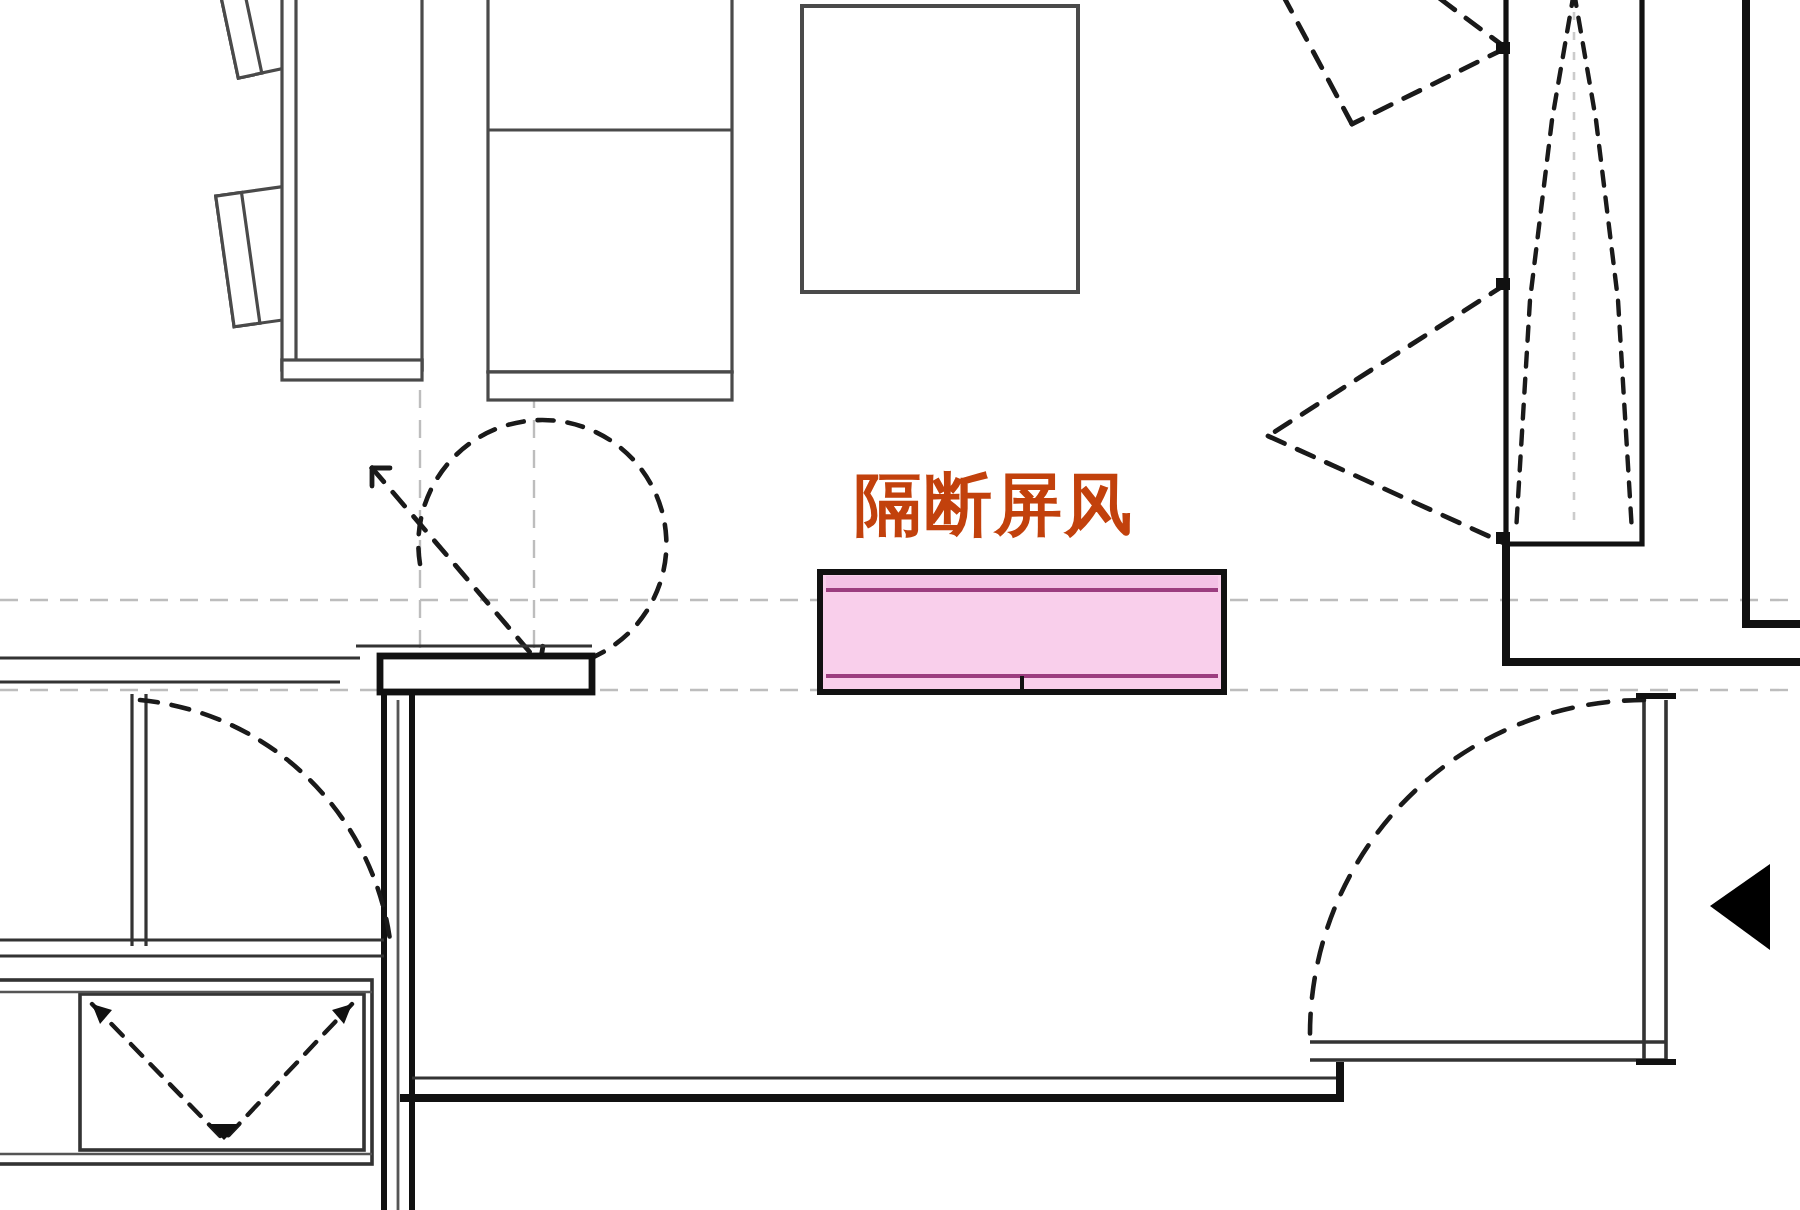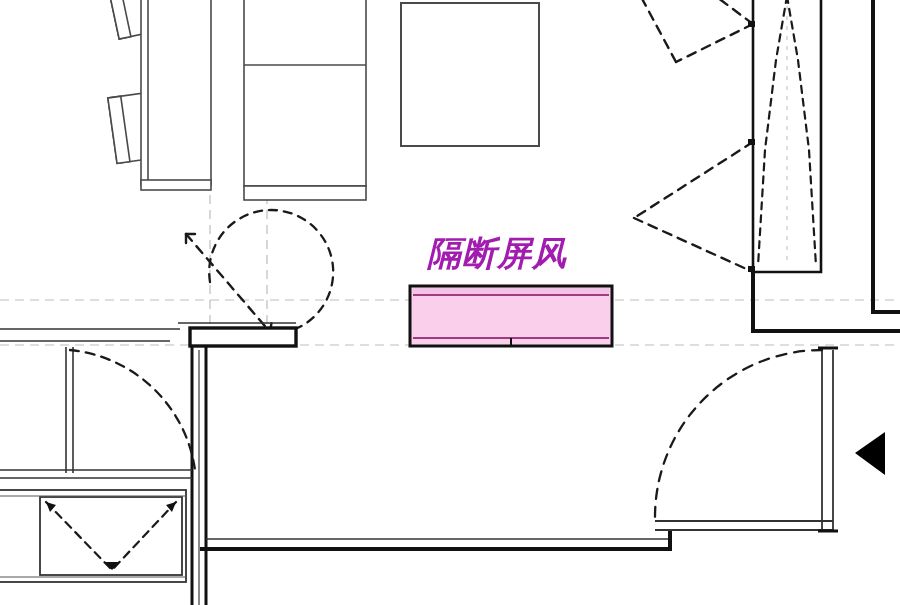--- a/index.html
+++ b/index.html
@@ -225,15 +225,15 @@
         <rect x="410" y="286" width="202" height="60" fill="#f9cfeb" stroke="#111111" stroke-width="3"></rect>
         <rect x="413" y="288" width="196" height="6" fill="#f4c2e6" stroke="none"></rect>
         <line x1="413" y1="295" x2="609" y2="295" stroke="#9c3d7f" stroke-width="2"></line>
         <line x1="413" y1="338" x2="609" y2="338" stroke="#9c3d7f" stroke-width="2"></line>
         <line x1="511" y1="338" x2="511" y2="346" stroke="#111111" stroke-width="2"></line>
       </g>
 
     </g>
   </svg>
 
-  <div class="annotation-label" id="partition-screen-label" style="left:427px; top:236px; font-size:34px; color:#a21caf;font-style:italic;">隔断屏风</div>
+  <div class="annotation-label" id="partition-screen-label" style="left:427px; top:236px; font-size:34px; color:#c2410c;">隔断屏风</div>
 
 </div>
 
 </body></html>

